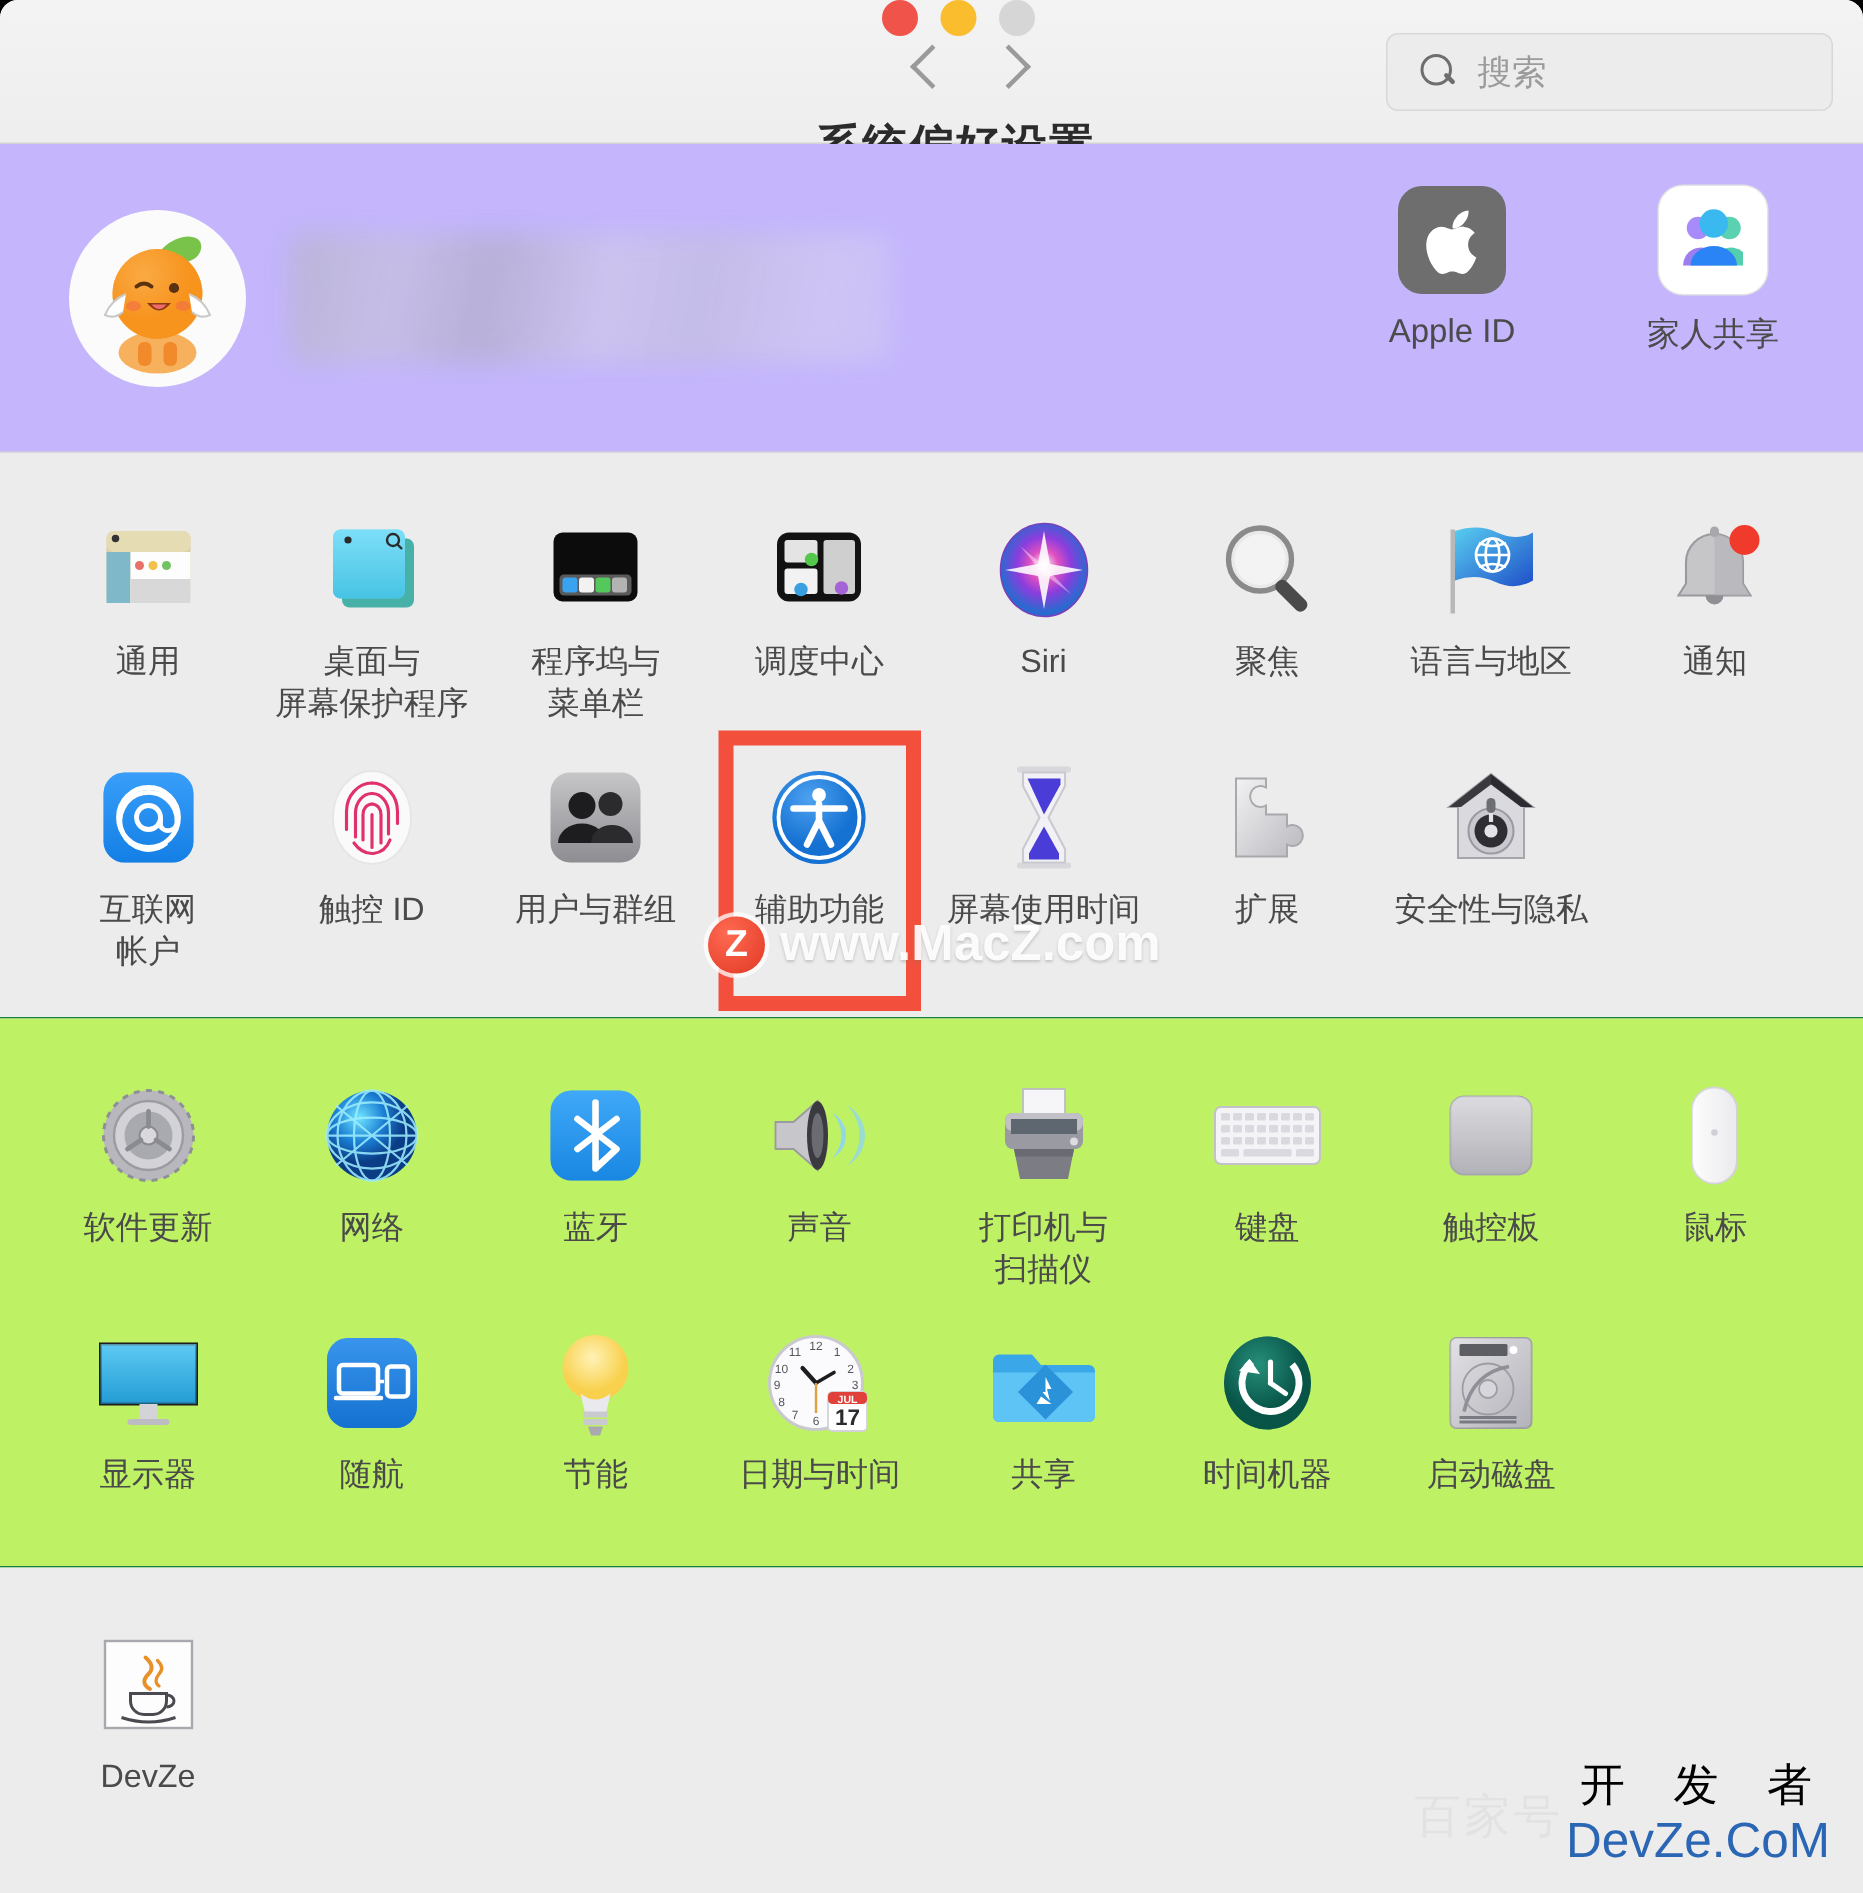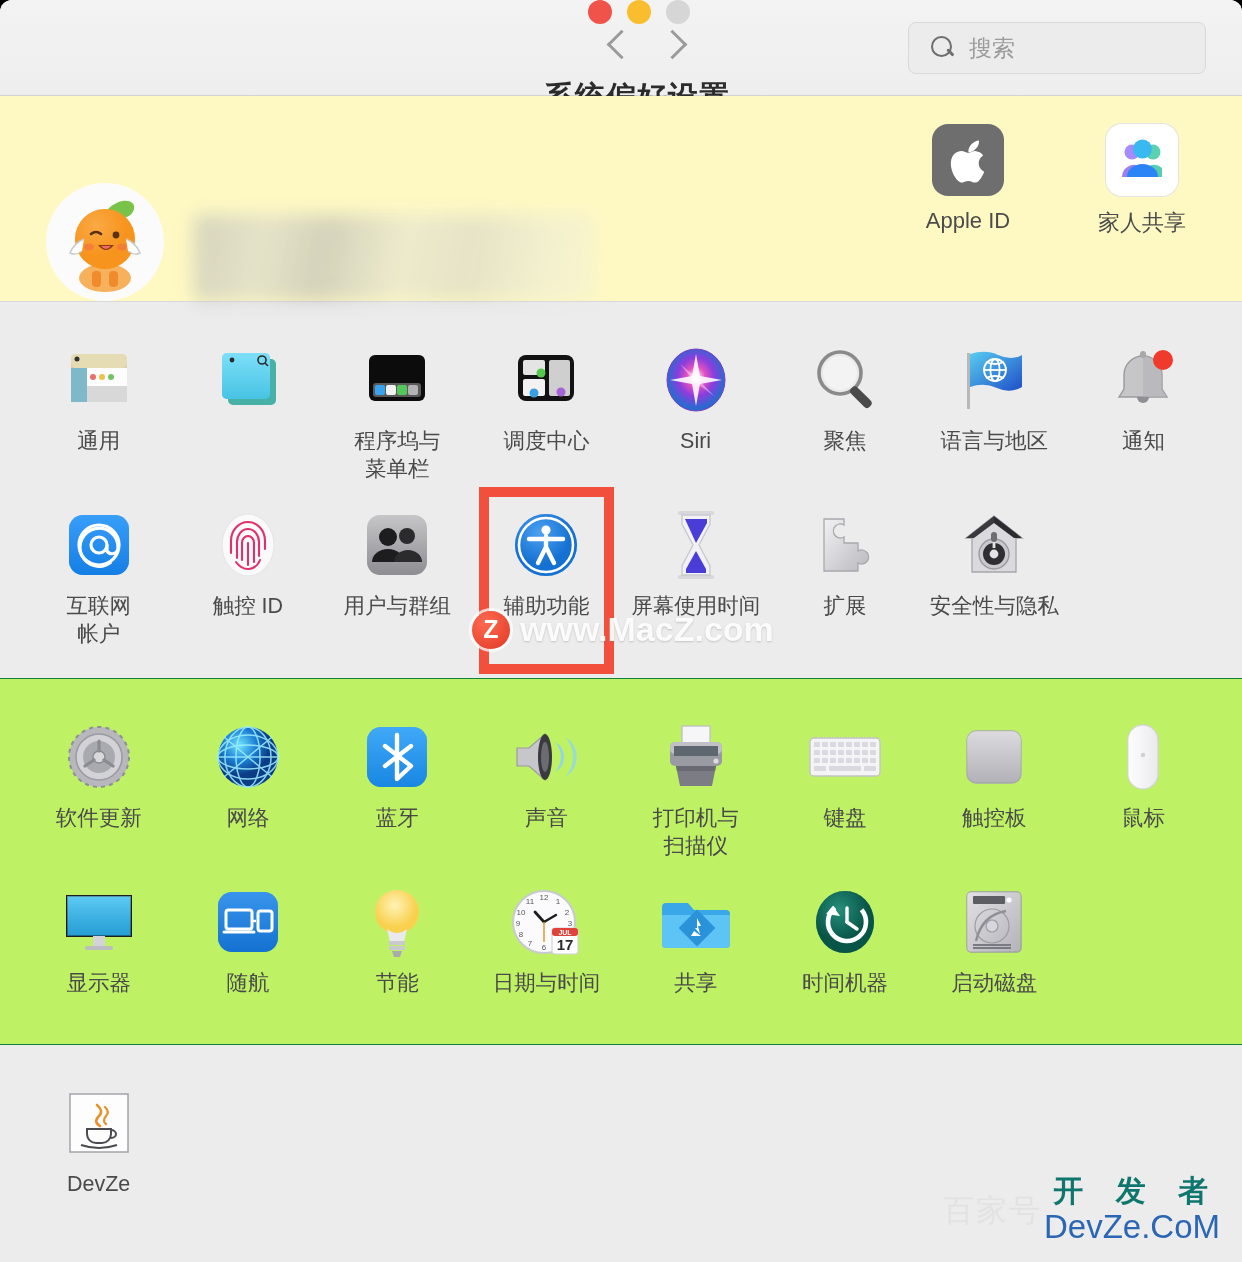--- a/index.html
+++ b/index.html
@@ -47,21 +47,21 @@
     gap: 3px;
   }
   .grid-icon i { background:#6d6d6d; border-radius:1px; display:block; }
 
   #win-title {
     margin-left: 32px;
     font-size: 30px; font-weight: bold; color: #2b2b2b; letter-spacing: 1px;
   }
 
   #search-box {
-    position: absolute; right: 36px; top: 22px;
+    position: absolute; right: 20px; top: 22px;
     width: 296px; height: 50px;
     background: #ececec;
     border: 1px solid #d8d8d8;
     border-radius: 8px;
     display: flex; align-items: center;
   }
   #search-box .mag {
     width: 24px; height: 24px; margin-left: 22px; position: relative;
   }
   #search-box .mag::before {
@@ -72,23 +72,23 @@
     content:""; position:absolute; left: 15px; top: 15px;
     width: 9px; height: 2.5px; background:#6e6e6e; transform: rotate(45deg);
     border-radius:2px;
   }
   #search-ph { margin-left: 14px; font-size: 23px; color: #9b9b9b; }
 
   
   #account {
     position: relative;
     height: 205px;
-    background: #fef9c3;
+    background: #c4b5fd;
     border-bottom: 1px solid #d9d9d9;
-    display: flex; align-items: flex-end;
+    display: flex; align-items: center;
   }
   #avatar {
     margin-left: 46px;
     width: 118px; height: 118px;
     border-radius: 50%;
     background: #fbfbfb;
     position: relative;
     overflow: hidden;
     flex: none;
   }
@@ -186,21 +186,21 @@
 
   #wm-bjh {
     position:absolute; right: 22px; bottom: 16px;
     z-index: 30; text-align:right;
   }
   #wm-bjh .bjh {
     font-size: 31px; color: #e2e2e4; letter-spacing: 2px;
     position:absolute; right: 178px; bottom: 14px; white-space:nowrap;
   }
   #wm-bjh .kfz {
-    font-size: 30px; color: #0f766e; letter-spacing: 12px; font-weight: 700;
+    font-size: 30px; color: #000000; letter-spacing: 12px; font-weight: 400;
     line-height: 1.0;
   }
   #wm-bjh .devze {
     font-size: 33px; color: #2b66b5; font-weight: 500; margin-top: 2px;
   }
 </style>
 </head>
 <body>
 
 <div id="window">
@@ -329,20 +329,22 @@
                 <linearGradient id="dg" x1="0" y1="0" x2="0" y2="1">
                   <stop offset="0" stop-color="#8fe6ff"></stop>
                   <stop offset="1" stop-color="#35b8de"></stop>
                 </linearGradient>
               </defs>
             <circle cx="20" cy="13" r="2.4" fill="#2b2b2b"></circle>
             <circle cx="50" cy="13" r="4" fill="none" stroke="#2b2b2b" stroke-width="1.6"></circle>
             <line x1="53" y1="16" x2="56" y2="19" stroke="#2b2b2b" stroke-width="1.6"></line>
           </svg>
         </div>
+        <div class="cell-label">桌面与
+屏幕保护程序</div>
       </div>
 
       <div class="cell">
         <div class="icon-wrap">
           <svg width="72" height="62" viewBox="0 0 72 62">
             <rect x="8" y="6" width="56" height="46" rx="6" fill="#0c0c0c"></rect>
             <rect x="12" y="34" width="48" height="14" rx="3" fill="#5a5a5a"></rect>
             <rect x="14" y="36" width="10" height="10" rx="2" fill="#3aa3f0"></rect>
             <rect x="25" y="36" width="10" height="10" rx="2" fill="#f2f2f2"></rect>
             <rect x="36" y="36" width="10" height="10" rx="2" fill="#54c85a"></rect>

